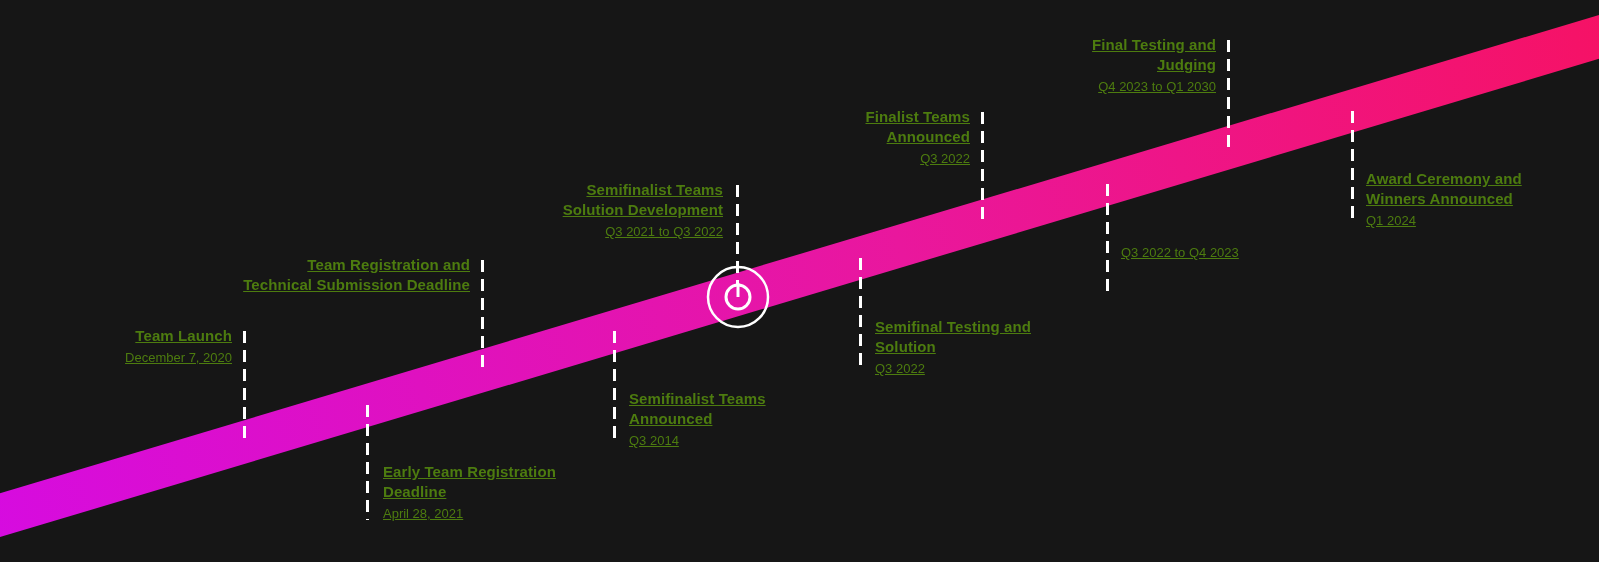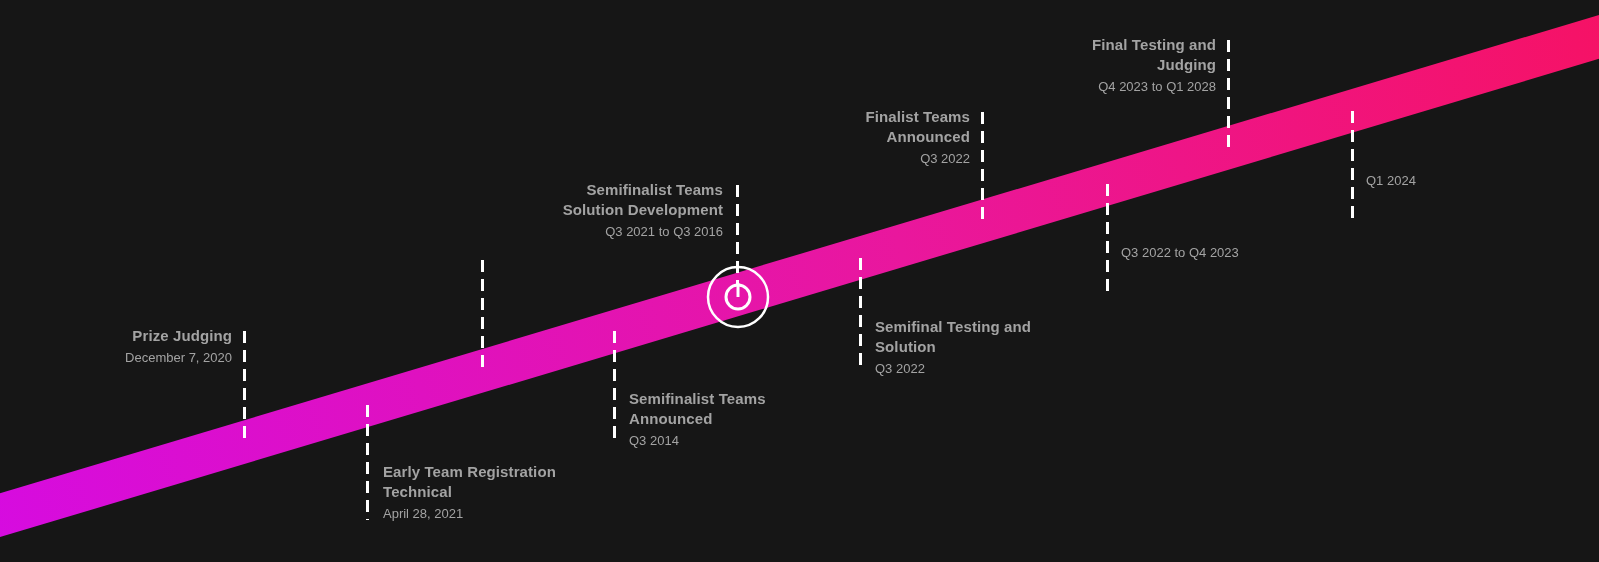--- a/index.html
+++ b/index.html
@@ -28,22 +28,23 @@
   
   .dash-line {
     position: absolute;
     width: 3px;
     background: repeating-linear-gradient(to bottom, #ffffff 0px, #ffffff 12px, transparent 12px, transparent 19px);
     z-index: 3;
   }
   
   .mtext {
     position: absolute;
-    color: #a3a3a3;
+    color: #4d7c0f;
     z-index: 4;
+    text-decoration: underline;
   }
   .mtext.above { text-align: right; }
   .mtext.below { text-align: left; }
   .mtitle {
     font-size: 15px;
     font-weight: 700;
     line-height: 20px;
     letter-spacing: 0.1px;
     white-space: pre-line;
   }
@@ -65,55 +66,57 @@
 </head>
 <body>
 
 <div id="stage">
 
   <div class="band"></div>
 
   <div>
     <div class="dash-line" style="left:243px; top:331px; height:111px;"></div>
     <div class="mtext above" style="right:1367px; top:326px;">
-      <div class="mtitle">Prize Judging</div>
+      <div class="mtitle">Team Launch</div>
       <div class="mdate">December 7, 2020</div>
     </div>
   </div>
 
   <div>
     <div class="dash-line" style="left:366px; top:405px; height:115px;"></div>
     <div class="mtext below" style="left:383px; top:462px;">
       <div class="mtitle">Early Team Registration
-Technical</div>
+Deadline</div>
       <div class="mdate">April 28, 2021</div>
     </div>
   </div>
 
   <div>
     <div class="dash-line" style="left:481px; top:260px; height:111px;"></div>
     <div class="mtext above" style="right:1129px; top:255px;">
+      <div class="mtitle">Team Registration and
+Technical Submission Deadline</div>
     </div>
   </div>
 
   <div>
     <div class="dash-line" style="left:613px; top:331px; height:114px;"></div>
     <div class="mtext below" style="left:629px; top:389px;">
       <div class="mtitle">Semifinalist Teams
 Announced</div>
       <div class="mdate">Q3 2014</div>
     </div>
   </div>
 
   <div>
     <div class="dash-line" style="left:736px; top:185px; height:100px;"></div>
     <div class="mtext above" style="right:876px; top:180px;">
       <div class="mtitle">Semifinalist Teams
 Solution Development</div>
-      <div class="mdate">Q3 2021 to Q3 2016</div>
+      <div class="mdate">Q3 2021 to Q3 2022</div>
     </div>
     <svg class="clock-marker" viewBox="0 0 70 70">
       <circle cx="35" cy="35" r="30" fill="none" stroke="#ffffff" stroke-width="2.5"></circle>
       <circle cx="35" cy="35" r="12" fill="none" stroke="#ffffff" stroke-width="3"></circle>
       <line x1="35" y1="35" x2="35" y2="21" stroke="#ffffff" stroke-width="3"></line>
     </svg>
   </div>
 
   <div>
     <div class="dash-line" style="left:859px; top:258px; height:113px;"></div>
@@ -138,24 +141,26 @@
     <div class="mtext below" style="left:1121px; top:241px;">
       <div class="mdate">Q3 2022 to Q4 2023</div>
     </div>
   </div>
 
   <div>
     <div class="dash-line" style="left:1227px; top:40px; height:108px;"></div>
     <div class="mtext above" style="right:383px; top:35px;">
       <div class="mtitle">Final Testing and
 Judging</div>
-      <div class="mdate">Q4 2023 to Q1 2028</div>
+      <div class="mdate">Q4 2023 to Q1 2030</div>
     </div>
   </div>
 
   <div>
     <div class="dash-line" style="left:1351px; top:111px; height:114px;"></div>
     <div class="mtext below" style="left:1366px; top:169px;">
+      <div class="mtitle">Award Ceremony and
+Winners Announced</div>
       <div class="mdate">Q1 2024</div>
     </div>
   </div>
 
 </div>
 
 </body></html>

